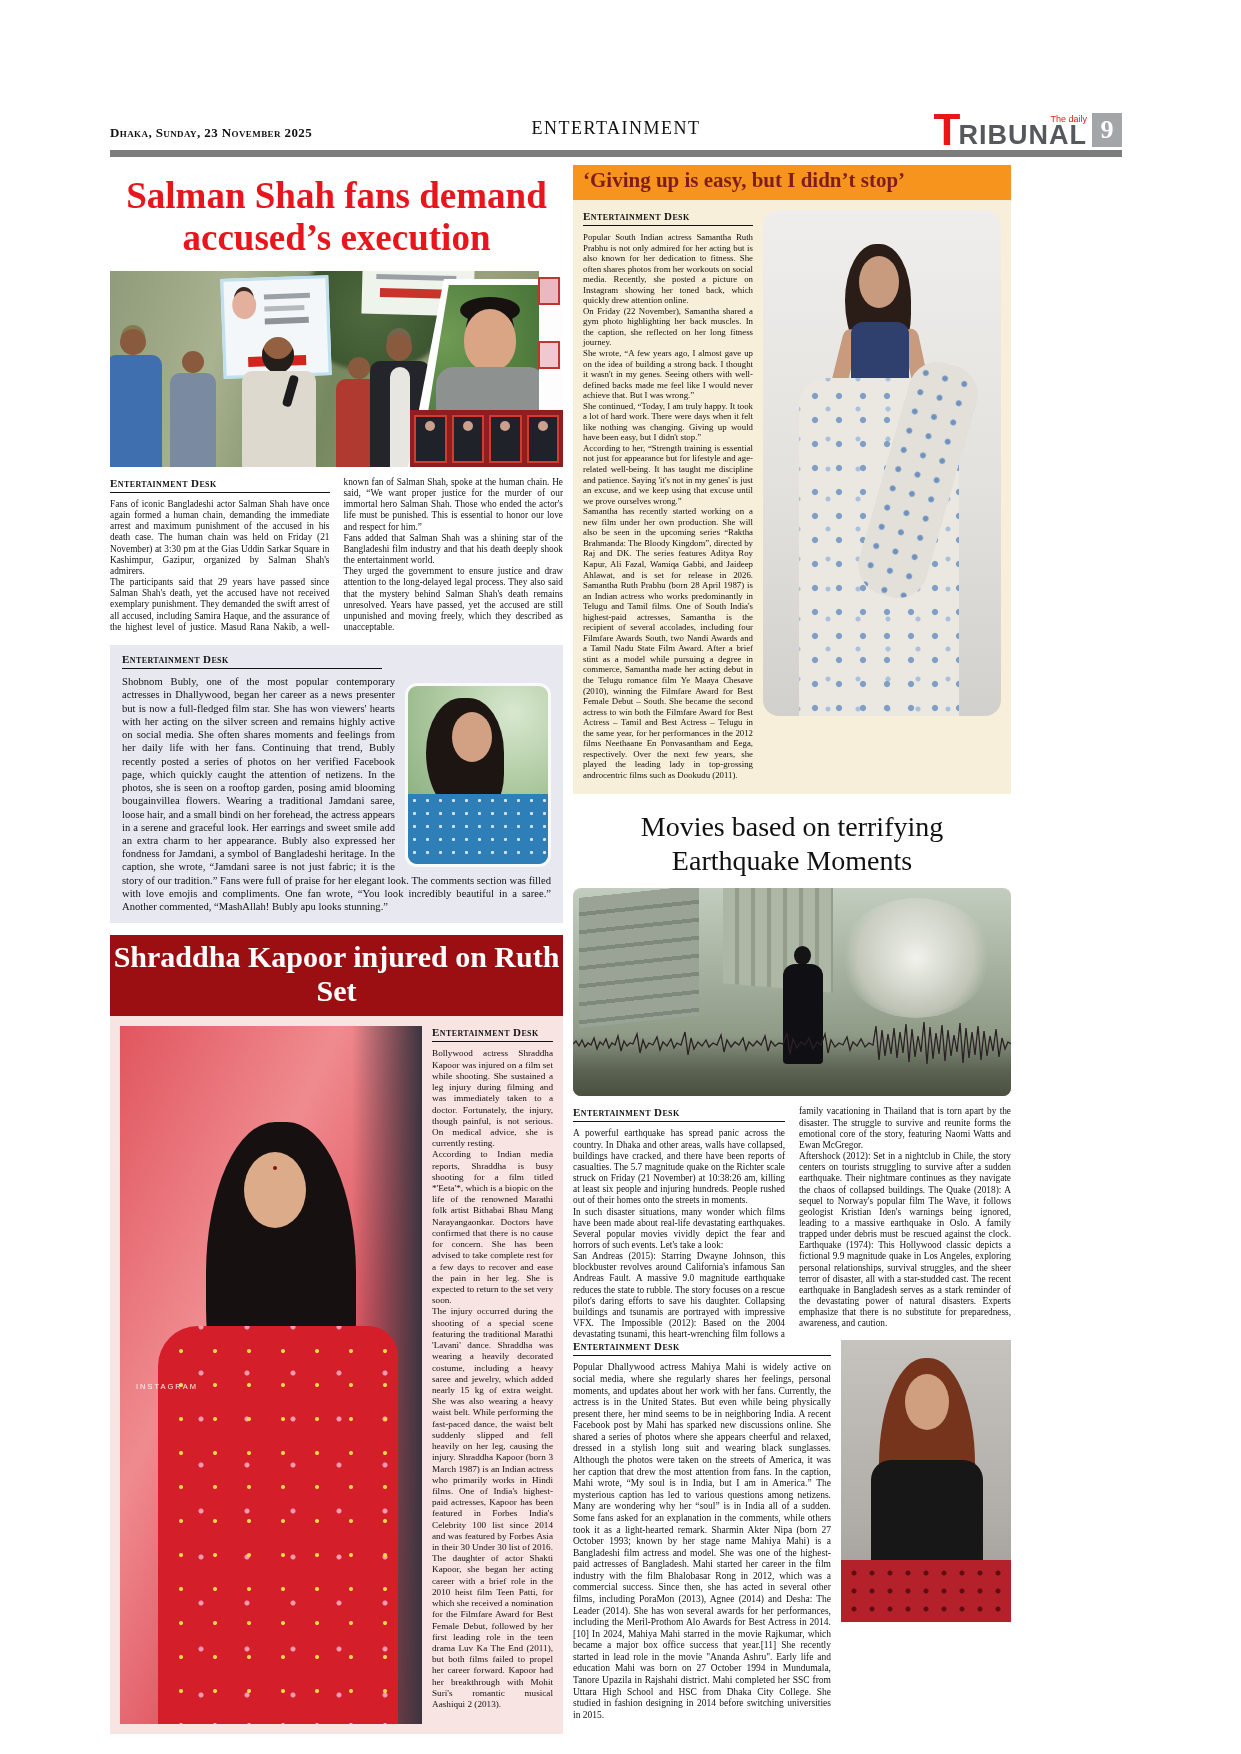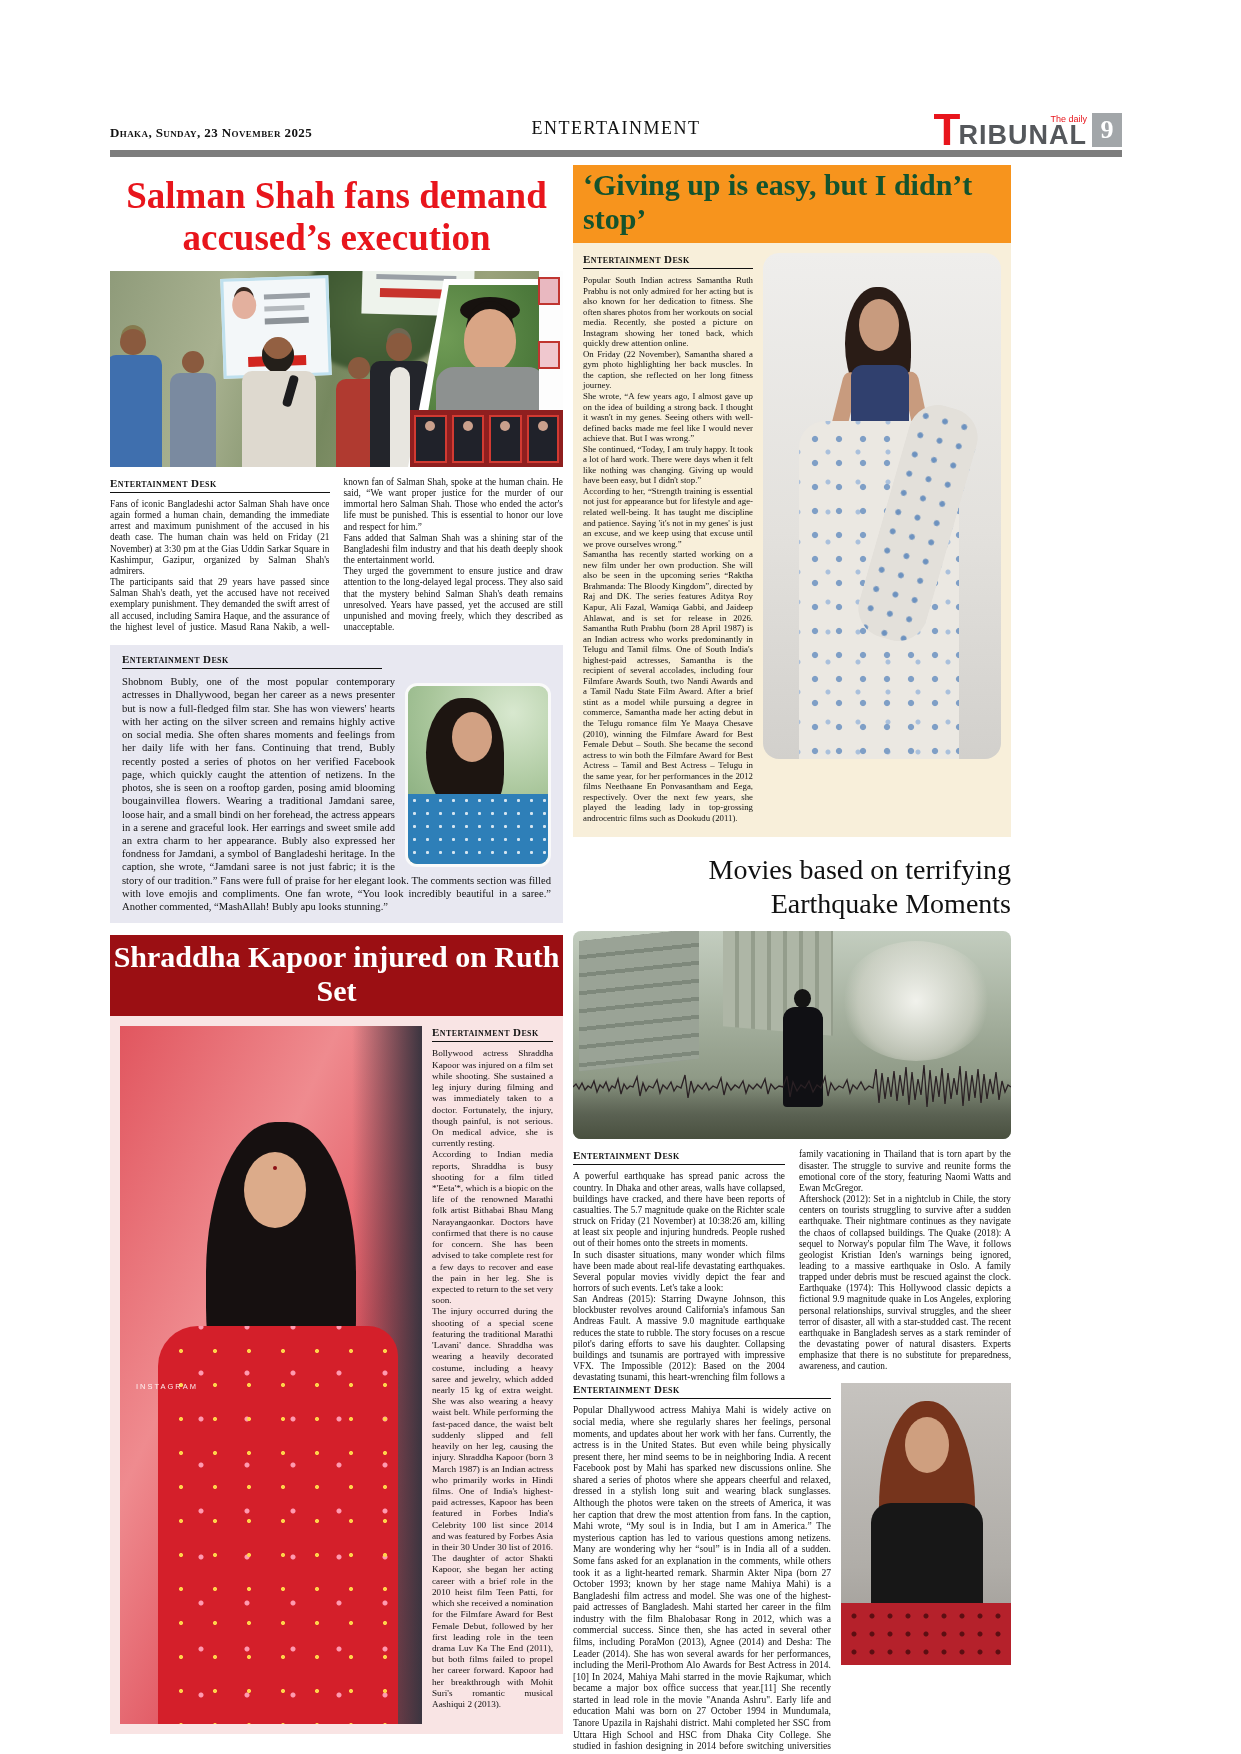--- a/index.html
+++ b/index.html
@@ -91,39 +91,39 @@
   .shr-photo .bindi{position:absolute;left:153px;top:140px;width:4px;height:4px;border-radius:50%;background:#8c1016;}
   .shr-photo .saree{position:absolute;left:38px;top:300px;width:240px;height:398px;border-radius:40px 30px 0 0;
         background:radial-gradient(circle,#ffd24a 1.6px,transparent 2.4px) 6px 8px/34px 34px,
                    radial-gradient(circle,#ff9ab0 2px,transparent 3px) 20px 24px/46px 46px,#d41f2a;}
   .shr-watermark{position:absolute;left:16px;top:356px;color:rgba(255,255,255,.9);
                  font-family:"Liberation Sans",sans-serif;font-size:7.5px;letter-spacing:2px;}
   .shr-text{flex:1;}
   .shr-text .body-text{font-size:9.2px;line-height:1.22;}
 
   
-  .sam-banner{background:#f7941d;color:#14532d;font-weight:bold;font-size:30px;padding:3px 10px 7px;}
+  .sam-banner{background:#f7941d;color:#7f1d1d;font-weight:bold;font-size:21px;padding:3px 10px 7px;}
   .sam-sec{background:#f8efda;padding:10px 10px 14px;display:flex;gap:10px;}
   .sam-text{flex:none;width:170px;}
   .sam-text .body-text{font-size:8.8px;line-height:1.2;}
   .sam-photo{flex:1;height:506px;border-radius:16px;position:relative;overflow:hidden;
              background:linear-gradient(180deg,#efeeec,#e3e1dd 55%,#d2d0cc);}
   .sam-photo .hair{position:absolute;left:82px;top:34px;width:66px;height:120px;border-radius:50% 50% 44% 56%;background:#2a1c16;}
   .sam-photo .face{position:absolute;left:96px;top:46px;width:40px;height:52px;border-radius:50%;background:#c89b7e;}
   .sam-photo .blouse{position:absolute;left:88px;top:112px;width:58px;height:64px;border-radius:12px 12px 0 0;background:#30406e;}
   .sam-photo .arm{position:absolute;left:70px;top:118px;width:16px;height:96px;border-radius:10px;background:#c89b7e;transform:rotate(14deg);}
   .sam-photo .arm.r{left:148px;transform:rotate(-12deg);}
   .sam-photo .saree{position:absolute;left:36px;top:168px;width:160px;height:338px;border-radius:26px 40px 0 0;
         background:radial-gradient(circle,#7f9fc6 2.6px,transparent 3.6px) 4px 6px/24px 24px,
                    radial-gradient(circle,#a9c0dc 2px,transparent 3px) 14px 16px/30px 30px,#ebe8e2;}
   .sam-photo .pallu{position:absolute;left:120px;top:150px;width:70px;height:240px;border-radius:30px;transform:rotate(16deg);
         background:radial-gradient(circle,#6d92bf 2.4px,transparent 3.4px) 3px 5px/20px 20px,#e3e0da;}
 
   
-  .quake-headline{text-align:right;font-size:28px;line-height:34px;font-weight:normal;white-space:pre-line;margin:16px 0 10px;}
+  .quake-headline{text-align:center;font-size:28px;line-height:34px;font-weight:normal;white-space:pre-line;margin:16px 0 10px;}
   .quake-photo{width:438px;height:208px;border-radius:8px;position:relative;overflow:hidden;
                background:linear-gradient(180deg,#c3cdbf,#a2ad9b 45%,#79846f);}
   .quake-photo .bldg1{position:absolute;left:6px;top:4px;width:120px;height:130px;transform:skewY(-6deg);
         background:repeating-linear-gradient(180deg,#9aa396 0 14px,#7e887b 14px 18px),#8b948a;}
   .quake-photo .bldg2{position:absolute;left:150px;top:-10px;width:110px;height:110px;transform:skewY(5deg);
         background:repeating-linear-gradient(90deg,#aeb6a6 0 12px,#949d8c 12px 16px);}
   .quake-photo .smoke{position:absolute;right:20px;top:10px;width:150px;height:120px;border-radius:50%;
         background:radial-gradient(circle,rgba(245,245,240,.95),rgba(220,220,210,.5) 60%,transparent 75%);}
   .quake-photo .rubble{position:absolute;left:0;bottom:0;width:100%;height:60px;
         background:linear-gradient(180deg,transparent,#5a6152 60%,#49503f);}

